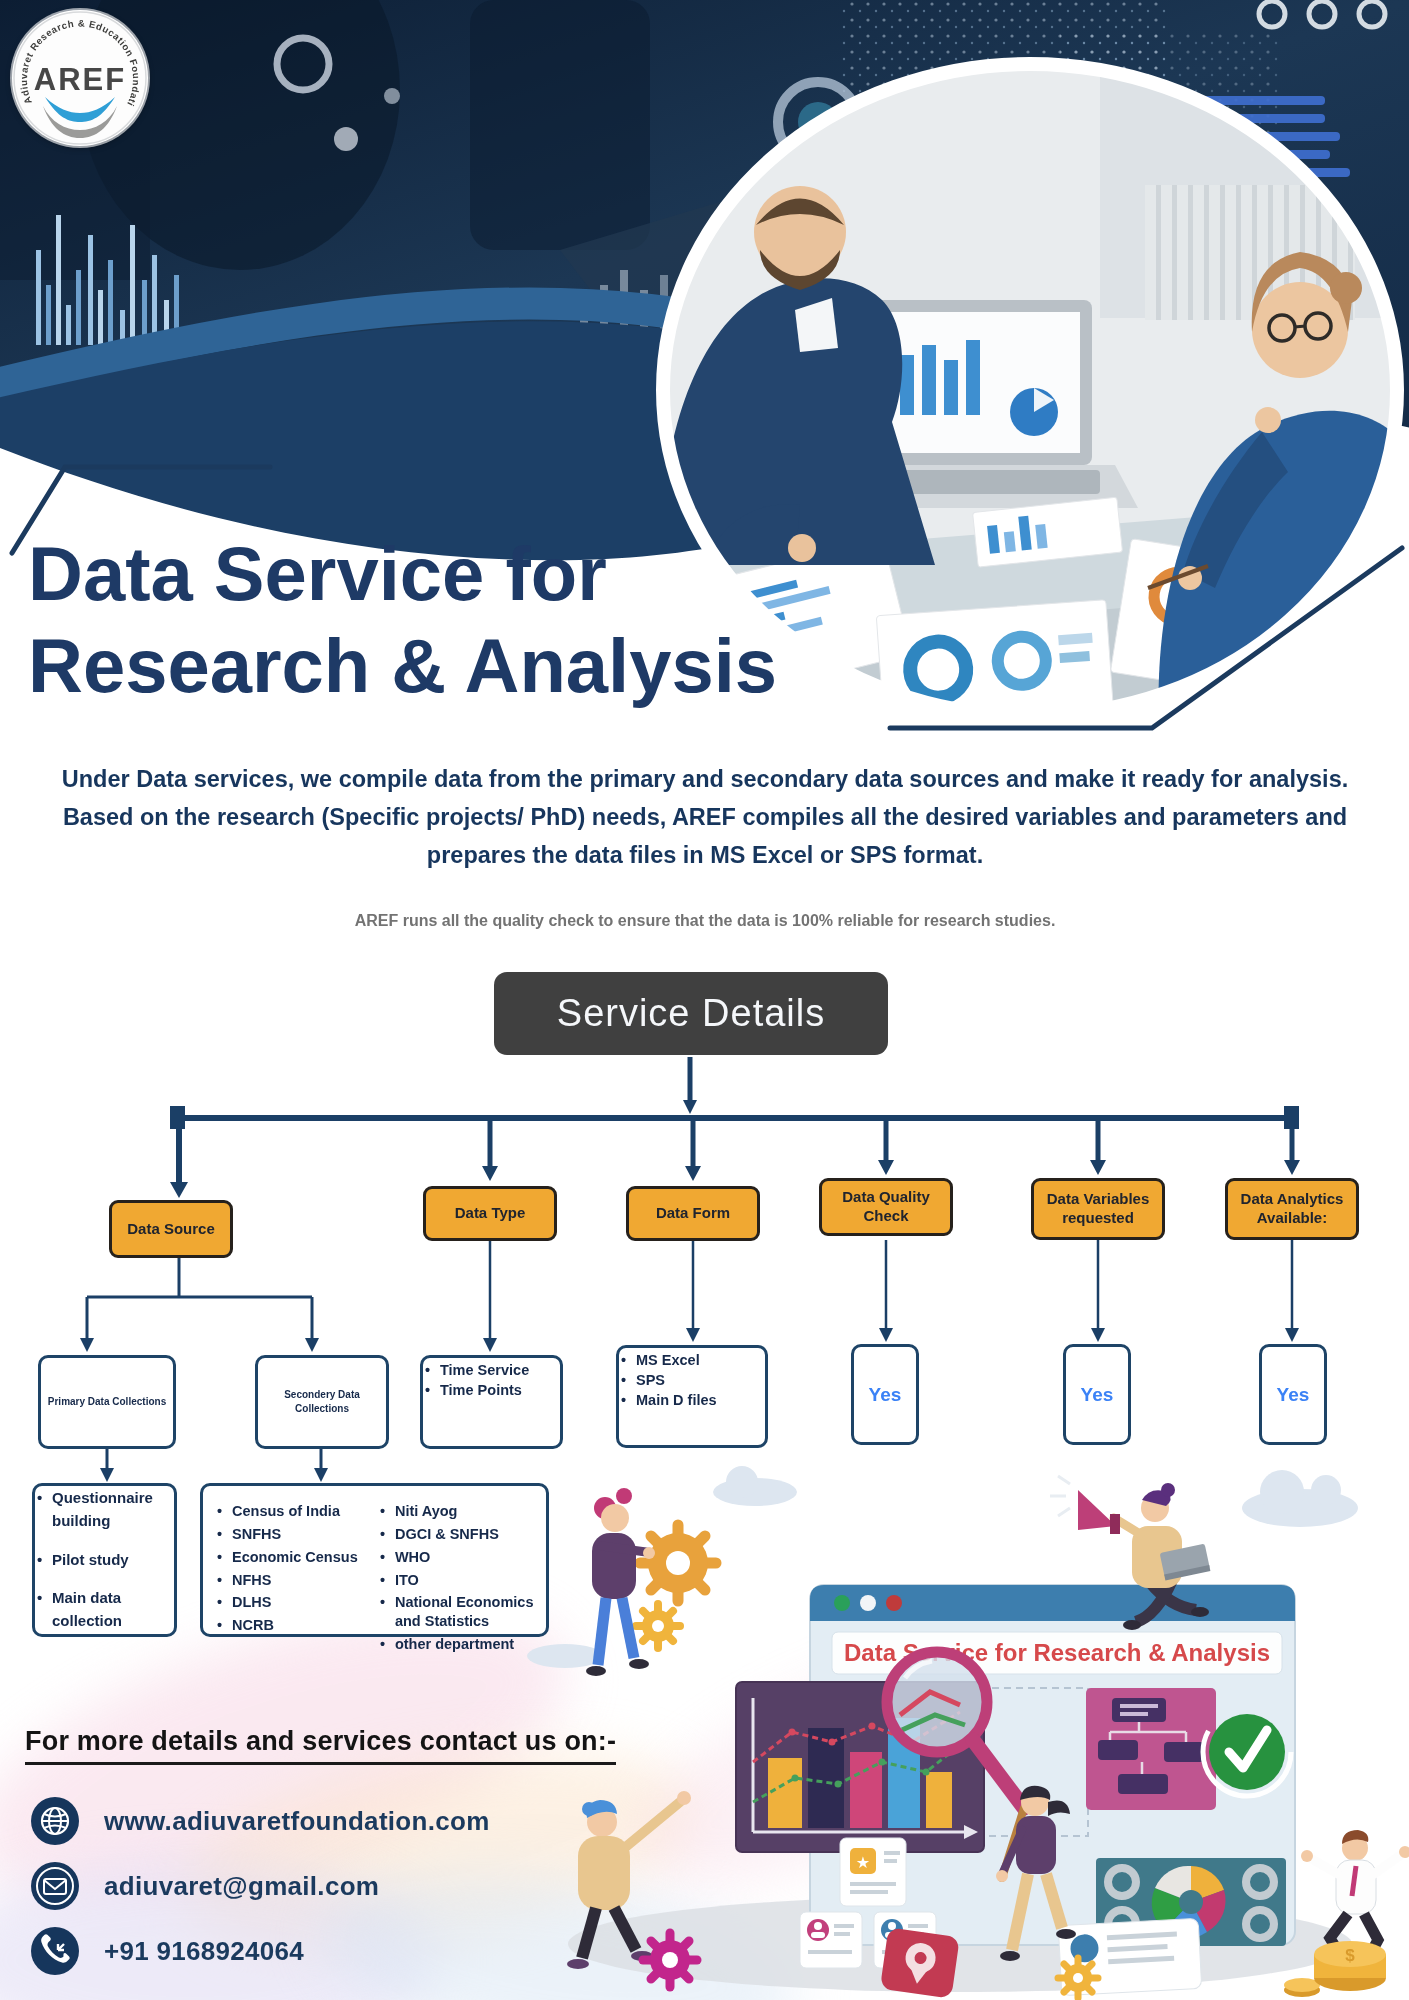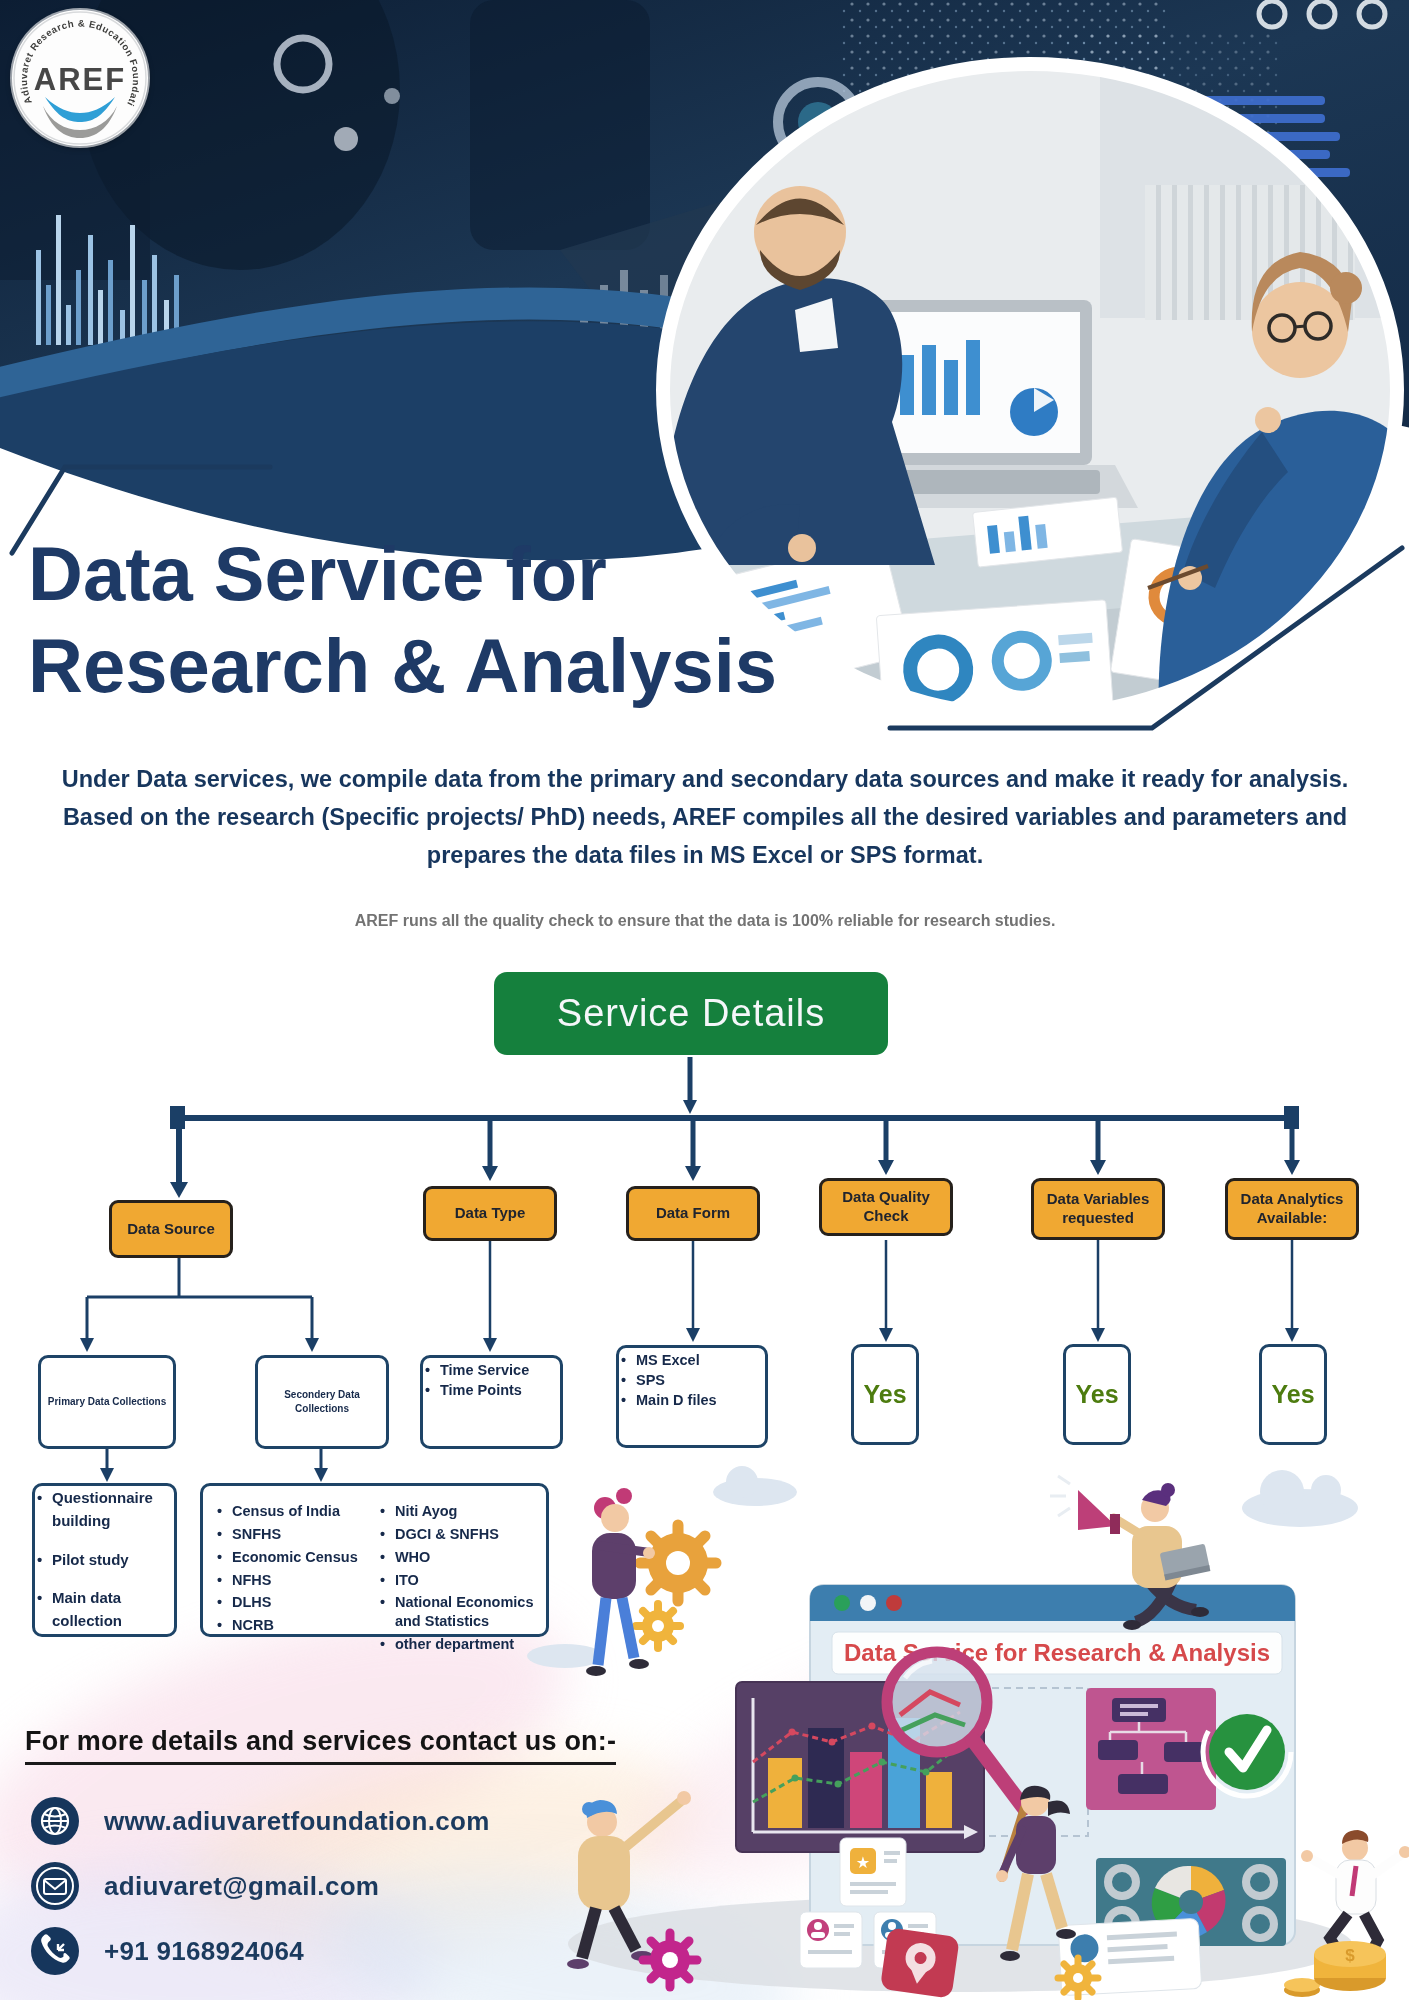--- a/index.html
+++ b/index.html
@@ -13,31 +13,31 @@
         box-shadow:0 0 0 2px rgba(255,255,255,.6),0 2px 6px rgba(0,0,0,.35);}
   
   .title{left:28px;top:528px;width:900px;color:#1e3a66;font-weight:bold;
          font-size:76px;line-height:92px;letter-spacing:0;}
   
   .intro1{left:24px;top:760px;width:1362px;text-align:center;color:#17365d;
           font-weight:bold;font-size:23.5px;line-height:1.62;margin:0;}
   .intro2{left:24px;top:912px;width:1362px;text-align:center;color:#737373;
           font-weight:bold;font-size:16px;margin:0;}
   
-  .svc{left:494px;top:972px;width:394px;height:83px;background:#15803d;border-radius:13px;
+  .svc{left:494px;top:972px;width:394px;height:83px;background:#404040;border-radius:13px;
        color:#f5f7fa;font-size:38px;letter-spacing:1px;display:flex;align-items:center;justify-content:center;}
   
   .box-orange{background:#f0a832;border:3px solid #26211c;border-radius:9px;color:#20242e;
        font-weight:bold;font-size:15px;line-height:1.25;text-align:center;
        display:flex;align-items:center;justify-content:center;padding:2px 6px;box-sizing:border-box;}
   .box-white{background:#fff;border:3px solid #1e4467;border-radius:10px;color:#16294a;
        font-weight:bold;box-sizing:border-box;}
   .box-center{display:flex;align-items:center;justify-content:center;text-align:center;
        font-size:10px;line-height:1.45;padding:4px;}
-  .yes{display:flex;align-items:center;justify-content:center;font-size:25px;color:#4d7c0f;}
+  .yes{display:flex;align-items:center;justify-content:center;font-size:19px;color:#3b82f6;}
   ul.blist{list-style:none;margin:0;padding:0;}
   ul.blist li{position:relative;padding-left:17px;font-weight:bold;color:#16294a;}
   ul.blist li::before{content:"\2022";position:absolute;left:2px;}
   .list-mid{padding:14px 6px 6px 14px;font-size:14.5px;}
   .list-mid li{margin:4px 0;}
   .list-big1{padding:14px 4px 6px 10px;font-size:15px;}
   .list-big1 li{margin-bottom:15px;line-height:1.55;}
   .two-col{display:flex;gap:14px;padding:12px 6px 6px 12px;}
   .two-col ul{font-size:14.5px;}
   .two-col li{margin:4px 0;line-height:1.3;}

